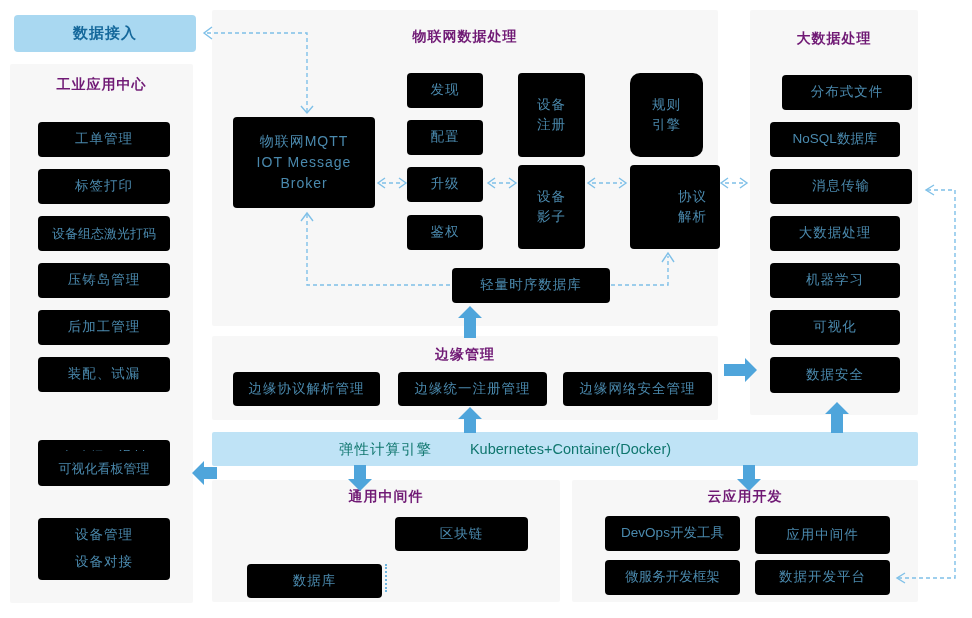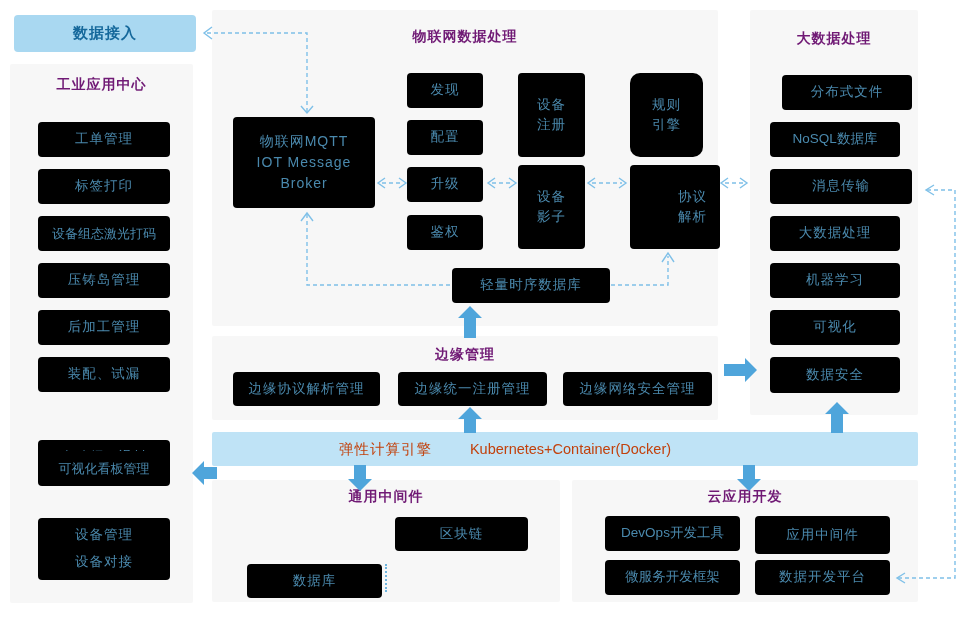--- a/index.html
+++ b/index.html
@@ -16,21 +16,21 @@
     position:absolute; background:#000000; border-radius:4px;
     color:#4a89ad; font-size:13.5px; letter-spacing:1px;
     display:flex; align-items:center; justify-content:center;
     text-align:center; white-space:pre-line; line-height:1.5;
   }
   .accent {
     background:#a9d8f1; color:#15689b; font-weight:bold; font-size:15px;
   }
   .bar {
     position:absolute; background:#bfe3f6; border-radius:2px;
-    color:#c2410c; font-size:14.5px; letter-spacing:1px;
+    color:#0f766e; font-size:14.5px; letter-spacing:1px;
     display:flex; align-items:center; justify-content:center;
   }
   .bar .en { margin-left:38px; letter-spacing:0; }
   .vdots {
     position:absolute; width:0; border-left:2px dotted #6fb5de;
   }
   .overlay { position:absolute; left:0; top:0; pointer-events:none; }
   .dash { stroke:#7fc0e8; stroke-width:1.4; fill:none; stroke-dasharray:4 3; }
   .chev { stroke:#7fc0e8; stroke-width:1.4; fill:none; }
   .solid { fill:#4fa5db; }

